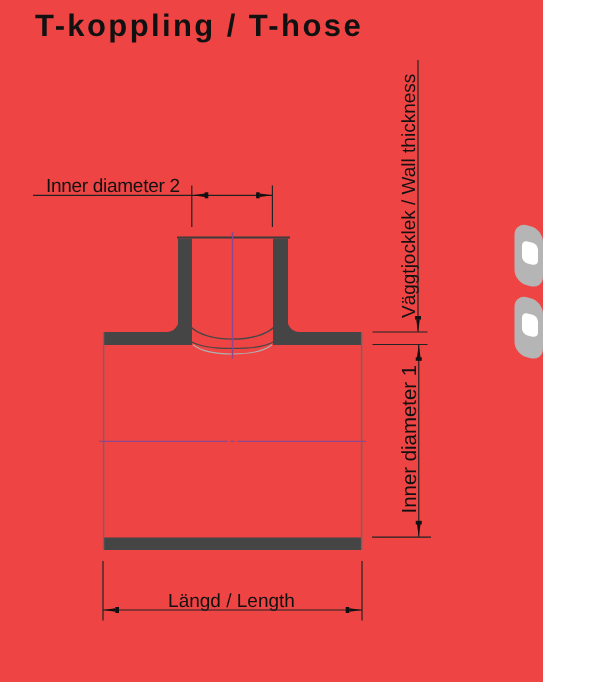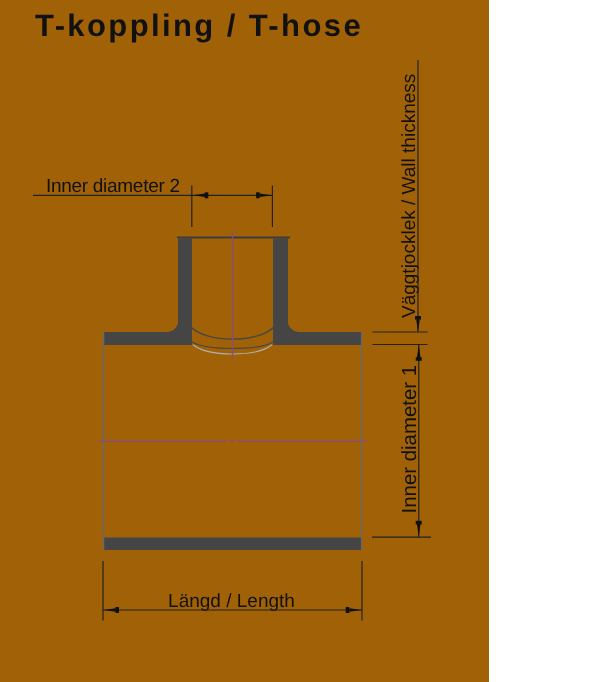--- a/index.html
+++ b/index.html
@@ -1,16 +1,16 @@
 <!DOCTYPE html>
 <html><head>
 <meta charset="utf-8">
 <style>
   html,body{margin:0;padding:0;background:#ffffff;}
-  #page{position:relative;width:489px;height:682px;background:#a16207;overflow:hidden;
+  #page{position:relative;width:543px;height:682px;background:#ef4444;overflow:hidden;
         font-family:"Liberation Sans",sans-serif;}
   svg text{font-family:"Liberation Sans",sans-serif;-webkit-font-smoothing:antialiased;text-rendering:geometricPrecision;}
 </style>
 </head>
 <body>
 <div id="page">
 <svg width="600" height="682" viewBox="0 0 600 682" xmlns="http://www.w3.org/2000/svg">
 
   <text x="35" y="36.3" font-size="31" font-weight="bold" letter-spacing="2.4" fill="#111111">T-koppling / T-hose</text>
 

